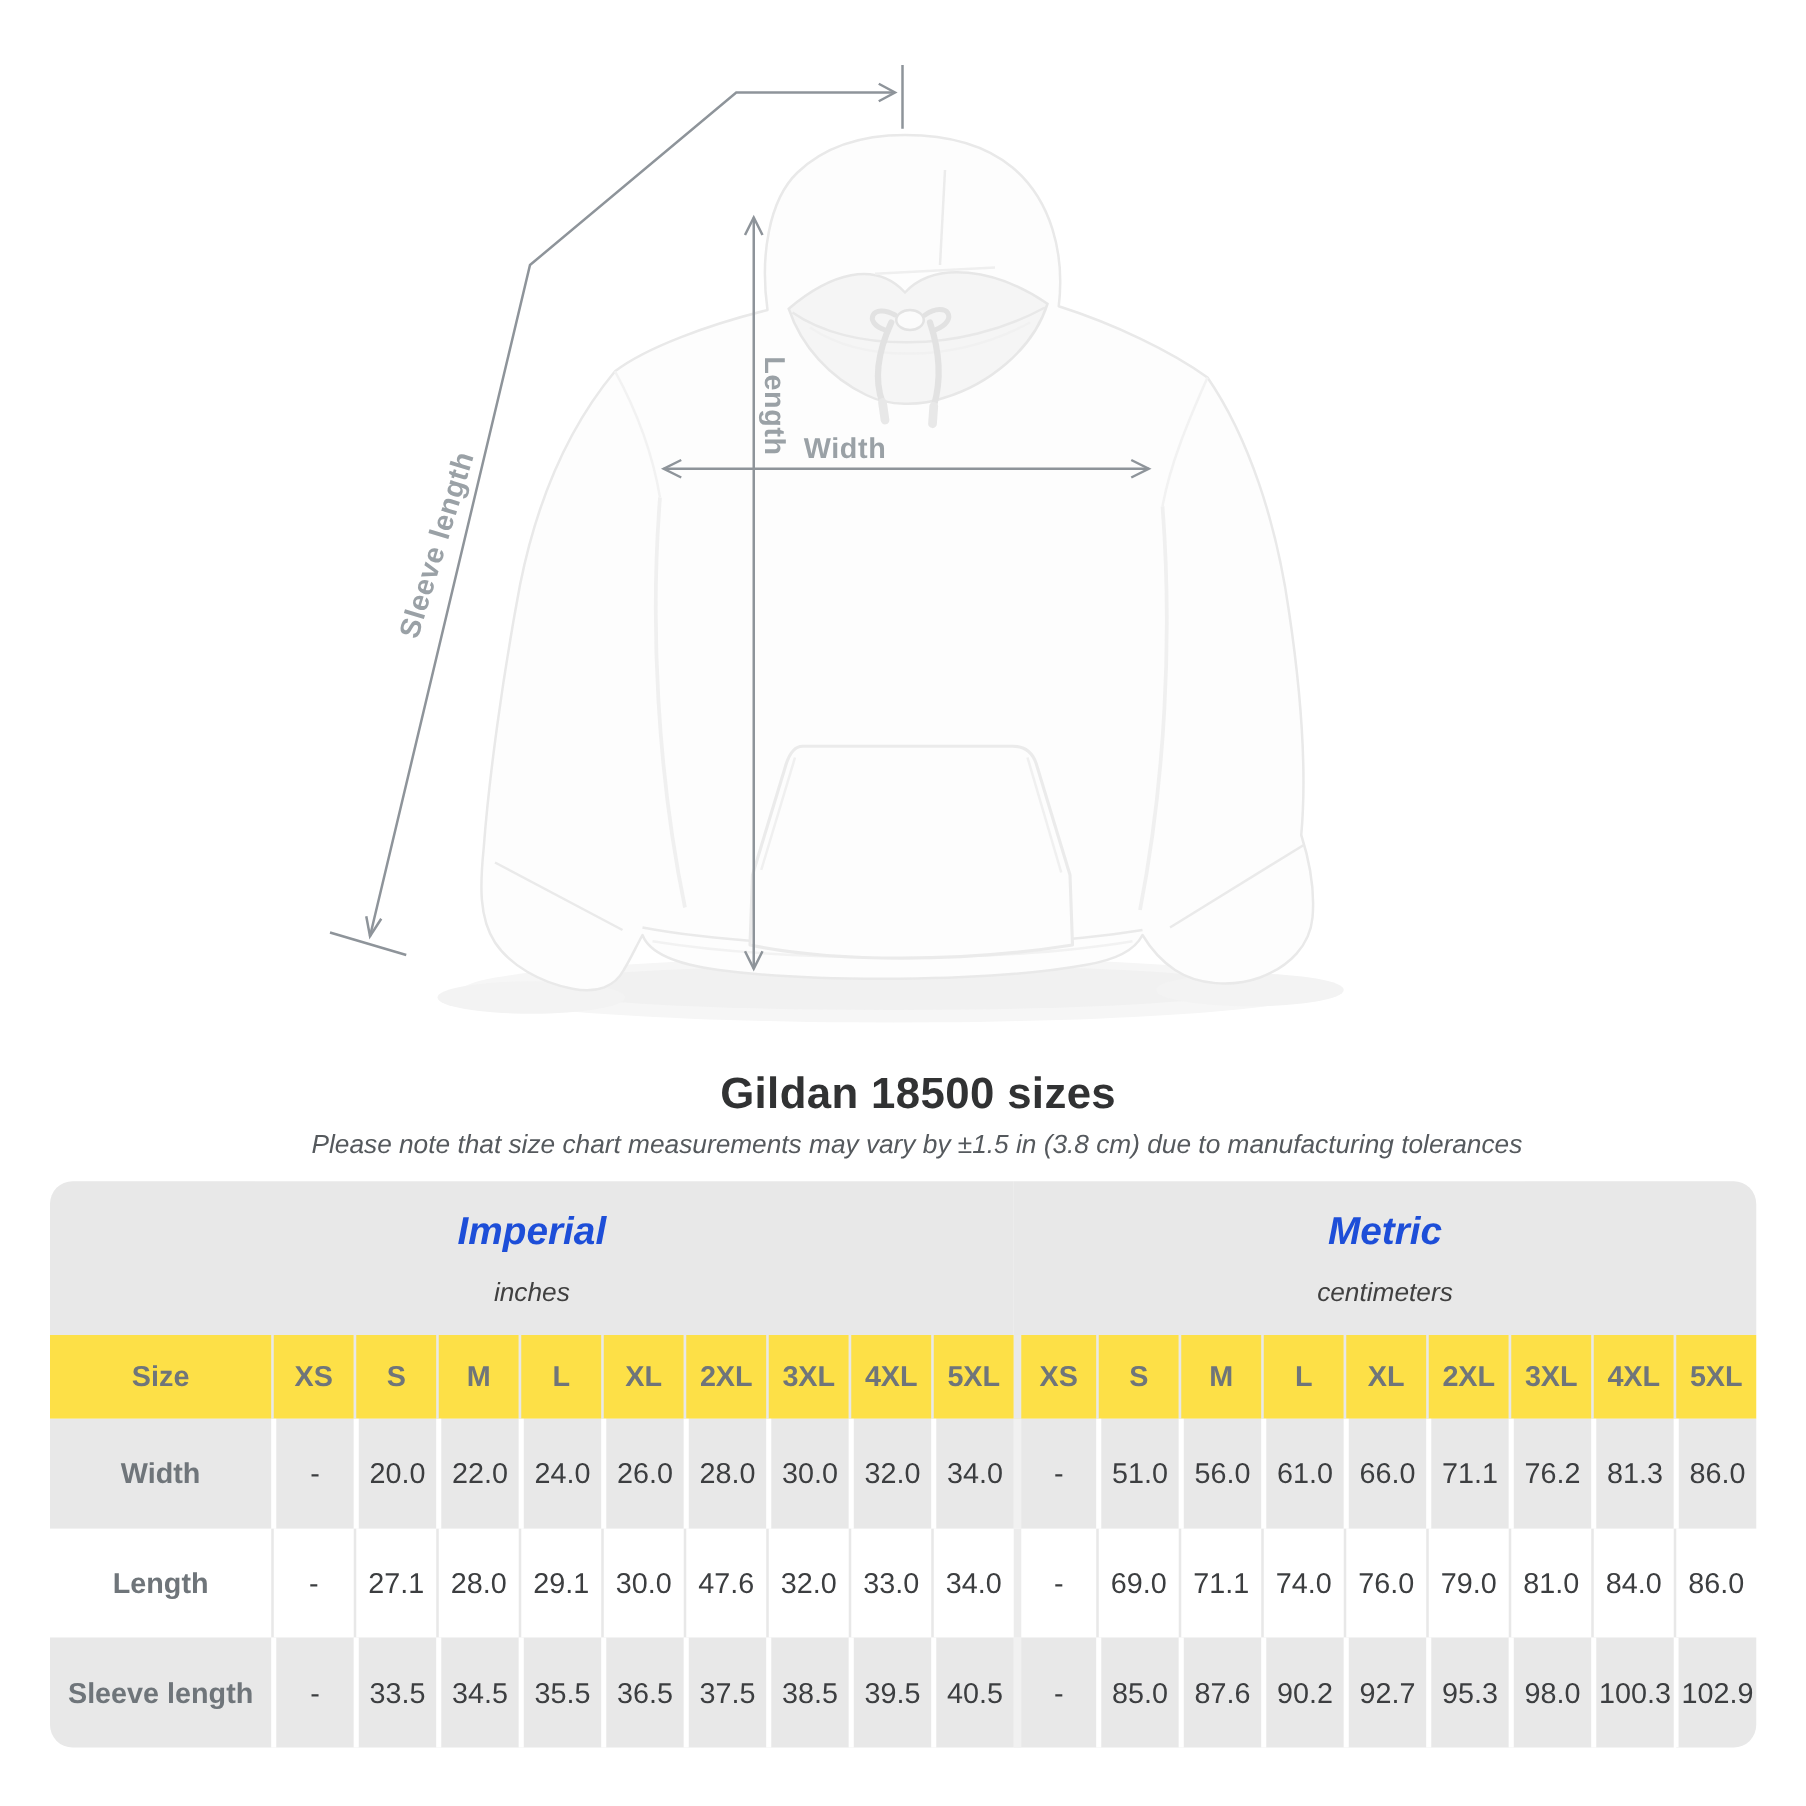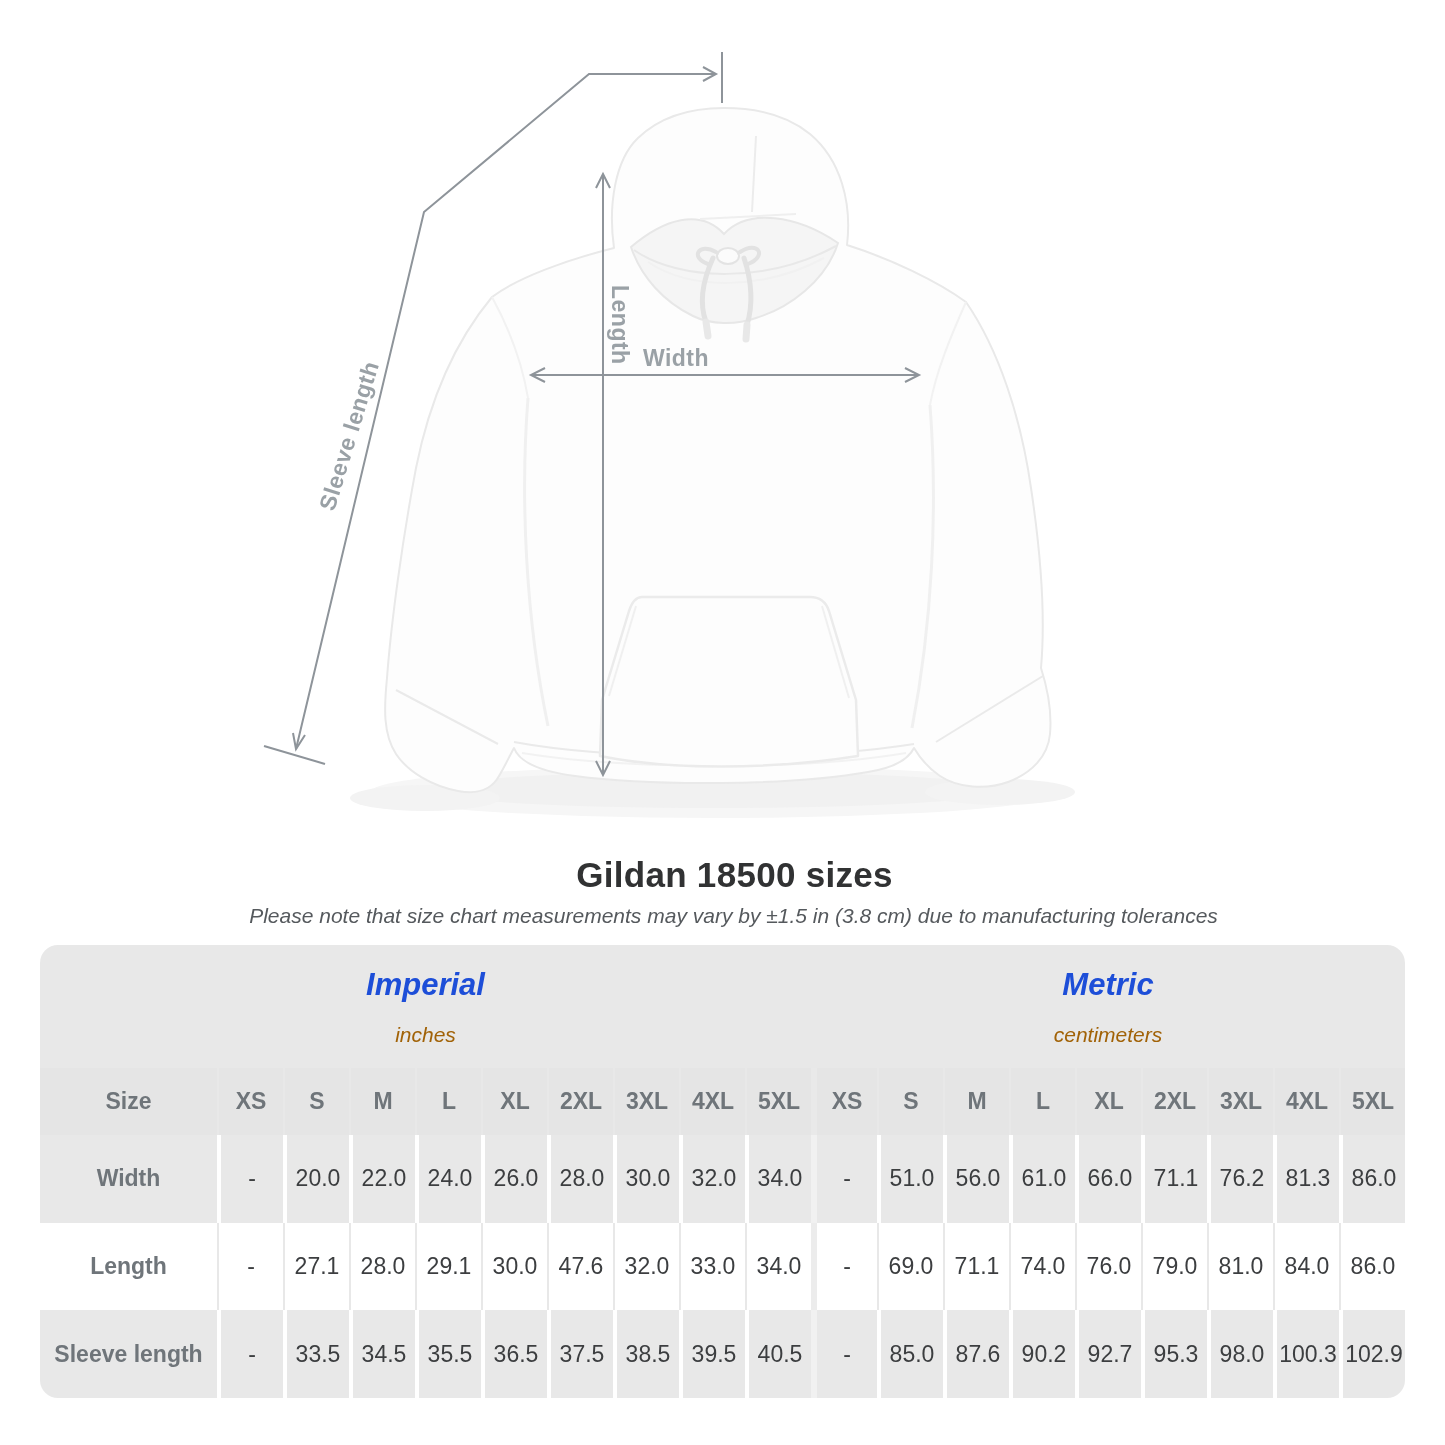--- a/index.html
+++ b/index.html
@@ -20,23 +20,23 @@
   
   table.sizes{position:absolute;top:945px;left:40px;width:1365px;height:453px;
       border-collapse:separate;border-spacing:0;table-layout:fixed;}
   col.c-label{width:177px;}
   td{padding:0;text-align:center;vertical-align:middle;}
 
   tr.band td{background:#e8e8e8;height:118px;}
   tr.band td.imp{border-top-left-radius:18px;}
   tr.band td.met{border-top-right-radius:18px;}
   .g-name{font-size:31px;font-weight:bold;font-style:italic;color:#1d4ed8;}
-  .g-unit{font-size:21px;font-style:italic;color:#a16207;margin-top:20px;}
-
-  tr.sizerow td{background:#e5e5e5;height:64px;font-size:23px;font-weight:bold;color:#6f757a;}
+  .g-unit{font-size:21px;font-style:italic;color:#404040;margin-top:20px;}
+
+  tr.sizerow td{background:#fde047;height:64px;font-size:23px;font-weight:bold;color:#6f757a;}
   tr.sizerow td + td{border-left:2px solid #e8e8e8;}
   tr.sizerow td.mfirst{border-left:6px solid #e9e9e9;}
 
   tr.datarow{height:84px;}
   tr.datarow td{font-size:23px;color:#3c3e40;}
   tr.datarow td.lbl{font-weight:bold;color:#6f757a;}
   tr.grayrow td{background:#e8e8e8;}
   tr.grayrow td + td{border-left:4px solid #ffffff;}
   tr.grayrow td.mfirst{border-left:6px solid #f1f1f1;}
   tr.whiterow td{background:#ffffff;}

